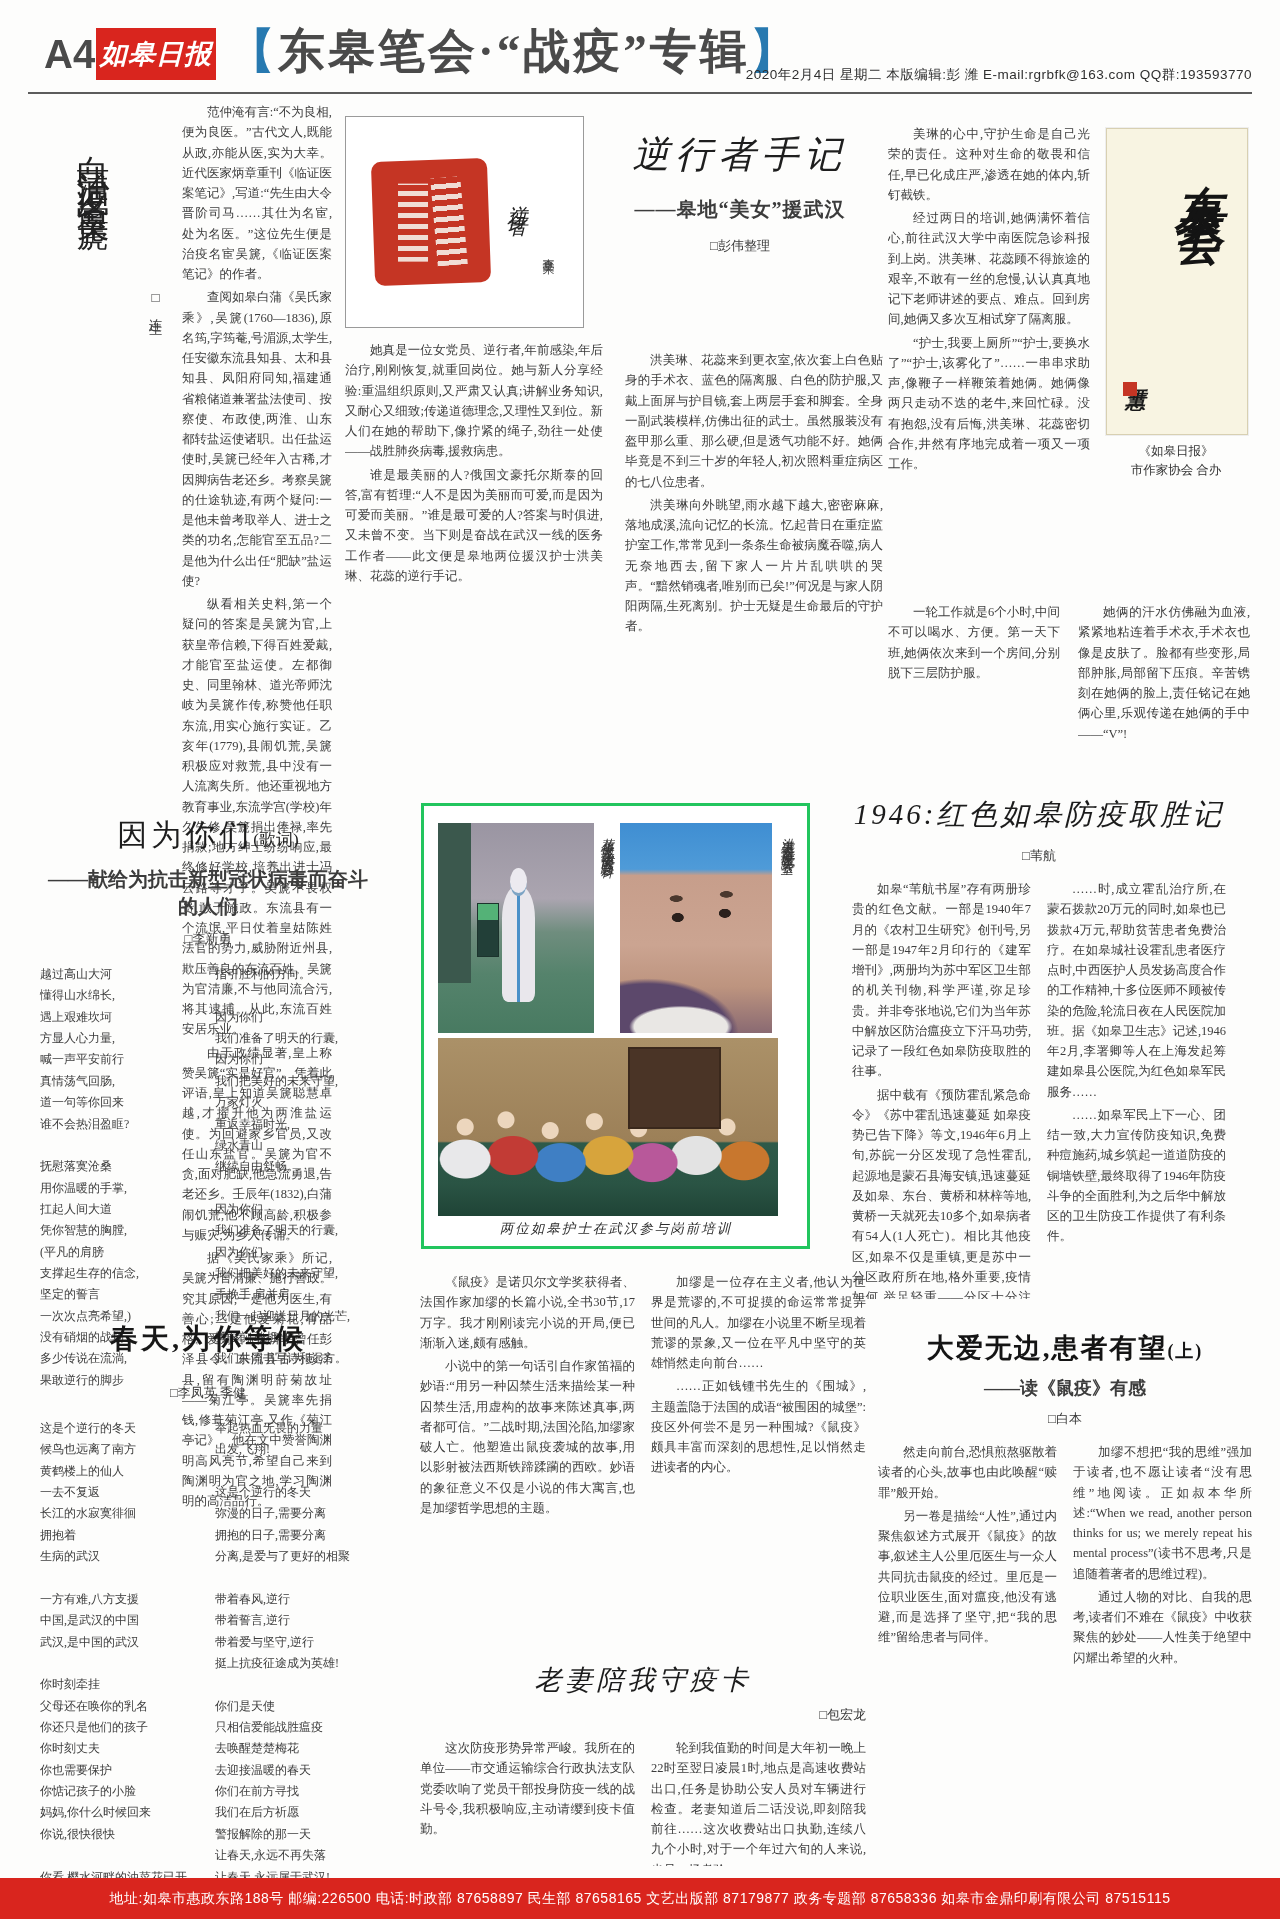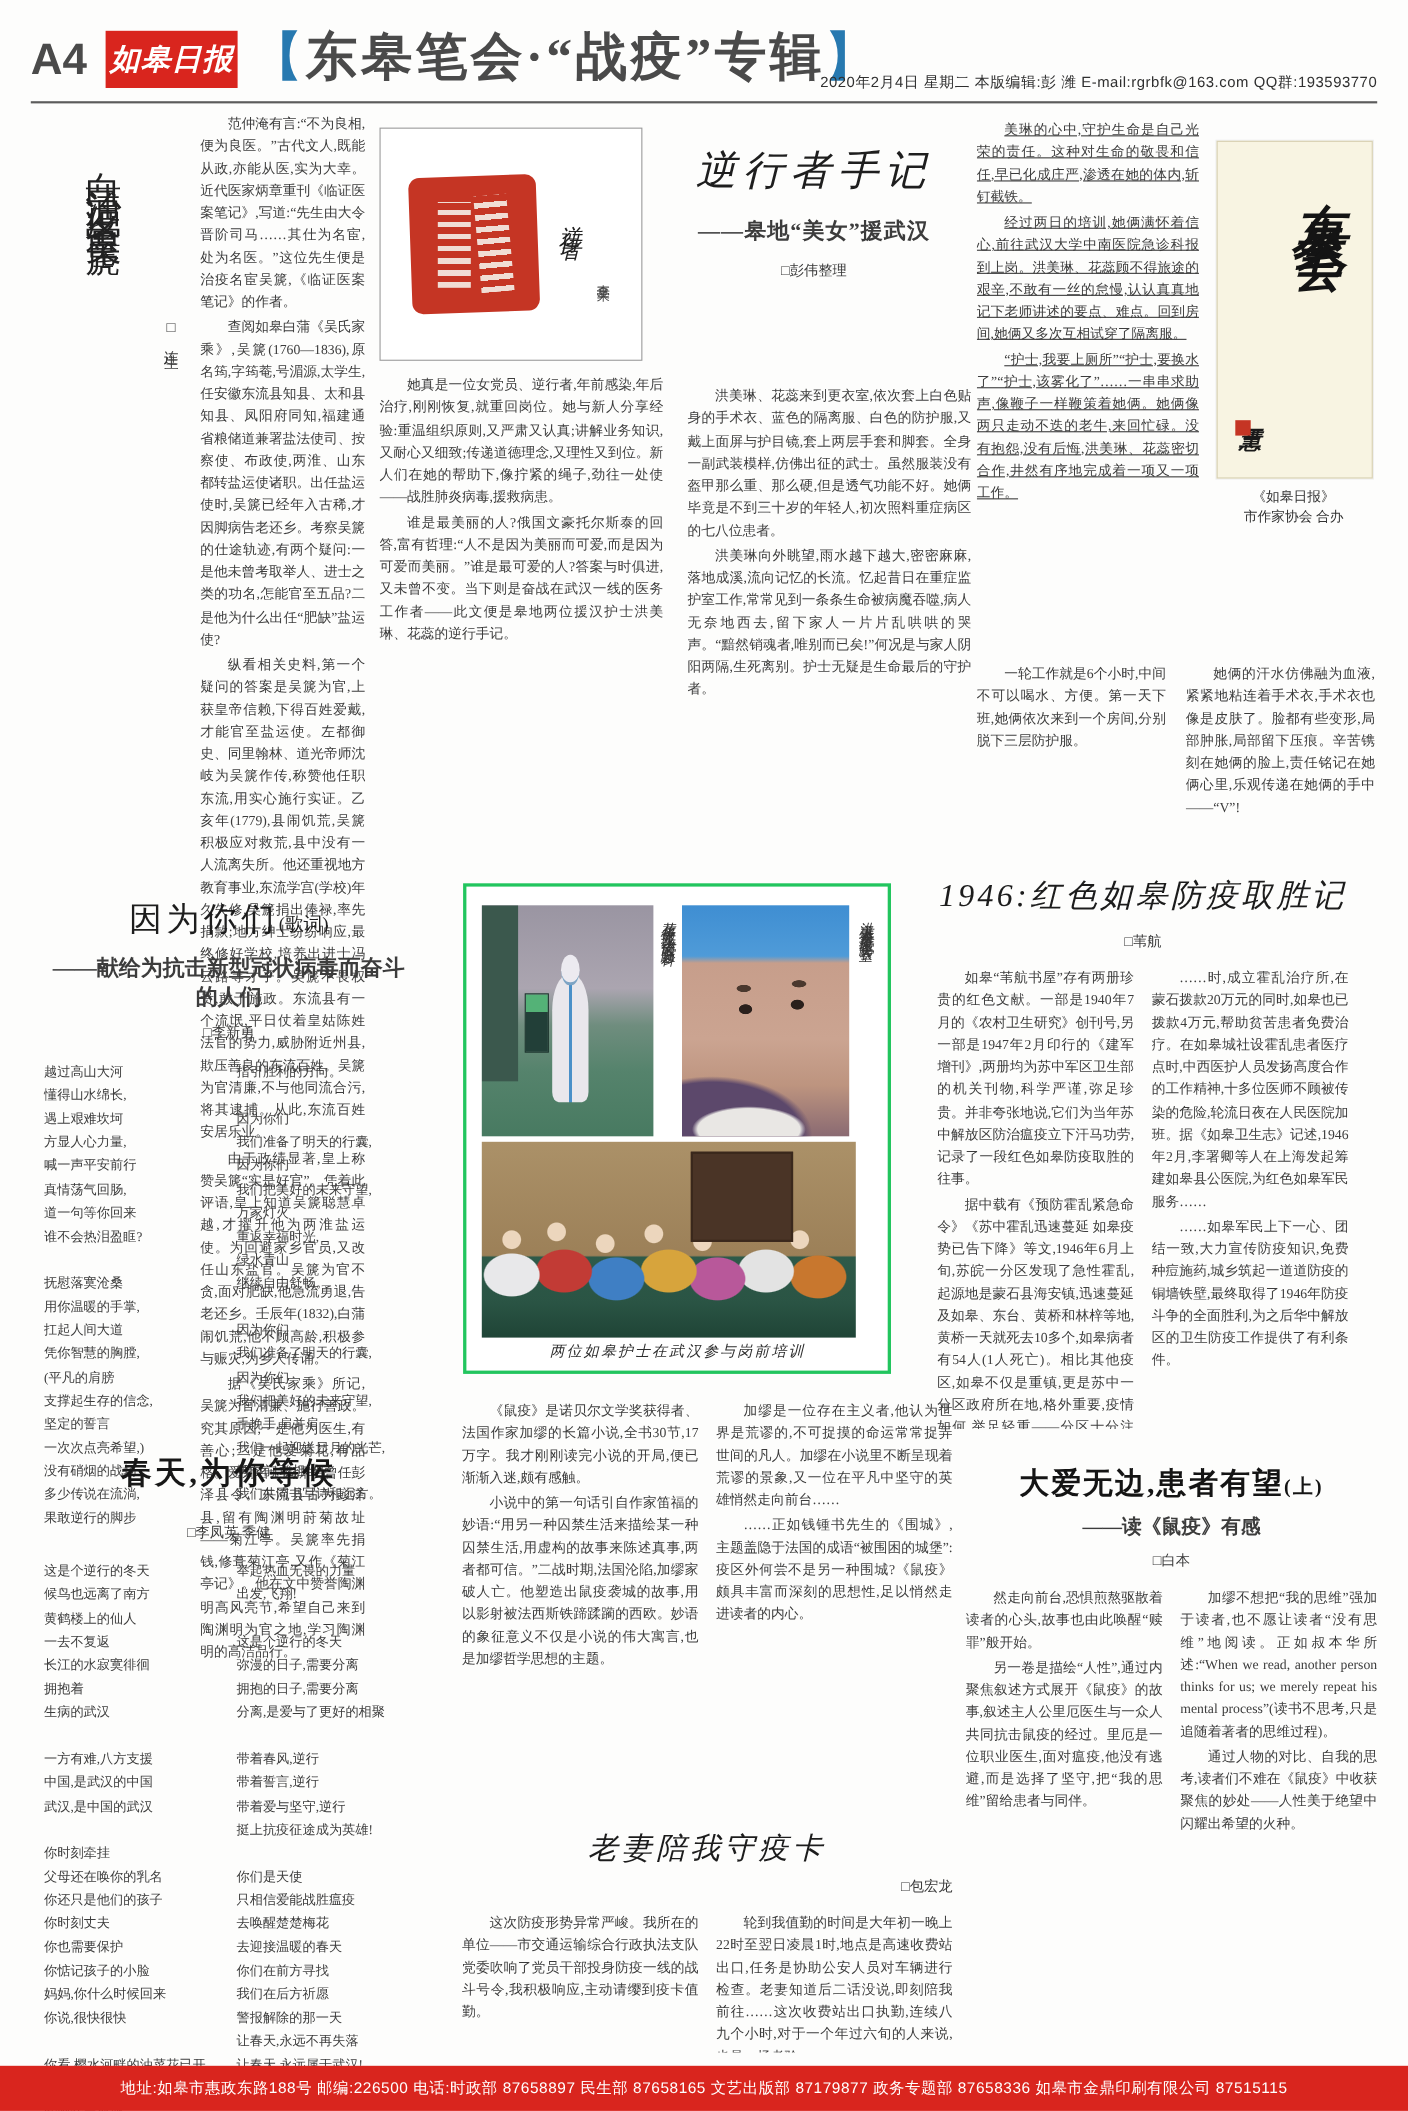--- a/index.html
+++ b/index.html
@@ -1,20 +1,20 @@
 <!DOCTYPE html>
 <html><head>
 <meta charset="utf-8">
 <style>
   html,body{margin:0;padding:0;background:#d8d8d8;}
   .page{position:relative;width:1280px;height:1919px;margin:0 auto;background:#fdfdfc;
         font-family:"Liberation Serif","DejaVu Serif",serif;color:#3c3c3c;overflow:hidden;}
   
   .hdr{position:absolute;left:28px;top:14px;right:28px;height:74px;}
-  .edition{position:absolute;left:0;top:18px;font-family:"Liberation Sans","DejaVu Sans",sans-serif;
+  .edition{position:absolute;left:16px;top:18px;font-family:"Liberation Sans","DejaVu Sans",sans-serif;
            font-size:40px;font-weight:600;color:#4a4a4a;}
   .masthead{position:absolute;left:68px;top:14px;width:120px;height:52px;background:#d9251e;
             color:#fff;display:flex;align-items:center;justify-content:center;
             font-style:italic;font-weight:bold;font-size:27px;letter-spacing:1px;}
   .sec-title{position:absolute;left:200px;top:6px;font-size:47px;font-weight:bold;color:#4a4a4a;letter-spacing:3px;}
   .bracket{color:#2779b0;font-weight:bold;}
   .dateline{position:absolute;right:0;bottom:4px;font-family:"Liberation Sans","DejaVu Sans",sans-serif;
             font-size:13.5px;color:#2f2f2f;letter-spacing:.5px;}
   .hdr-rule{position:absolute;left:28px;right:28px;top:92px;border-top:2px solid #5c5c5c;}
   
@@ -43,21 +43,21 @@
   .seal-label{writing-mode:vertical-rl;font-size:20px;font-style:italic;letter-spacing:6px;color:#222;}
   .seal-author{writing-mode:vertical-rl;font-size:12px;letter-spacing:2px;color:#444;margin-top:60px;}
   .nixing-head{position:absolute;left:255px;top:30px;width:290px;text-align:center;}
   .nixing-title{font-size:37px;font-style:italic;color:#1e1e1e;letter-spacing:6px;}
   .nixing-sub{font-size:20px;font-weight:bold;margin-top:16px;letter-spacing:1px;}
   .nixing-byline{margin-top:14px;}
   .nx-colA{left:5px;top:240px;width:258px;height:450px;}
   .nx-colB{left:285px;top:250px;width:258px;height:440px;}
   
   .zone-right{position:absolute;left:888px;top:100px;width:364px;height:692px;}
-  .nx-colC{left:0;top:8px;width:202px;height:482px;text-decoration:underline;}
+  .nx-colC{left:0;top:24px;width:202px;height:482px;}
   .callig-card{position:absolute;left:218px;top:28px;width:140px;height:305px;background:#f8f4e2;
                border:1px solid #d8d0b2;box-shadow:0 0 0 1px #eee;}
   .callig-text{writing-mode:vertical-rl;position:absolute;right:18px;top:18px;height:270px;
                font-size:46px;font-weight:bold;font-style:italic;color:#141414;letter-spacing:12px;}
   .callig-sig{writing-mode:vertical-rl;position:absolute;left:16px;bottom:60px;
               font-size:20px;font-weight:bold;font-style:italic;color:#1a1a1a;}
   .callig-seal{position:absolute;left:16px;bottom:38px;width:14px;height:14px;background:#c53524;}
   .callig-cap{position:absolute;left:218px;top:342px;width:140px;text-align:center;
               font-size:12.5px;line-height:1.5;color:#333;}
   .nx-colD{left:0;top:502px;width:172px;height:188px;}

